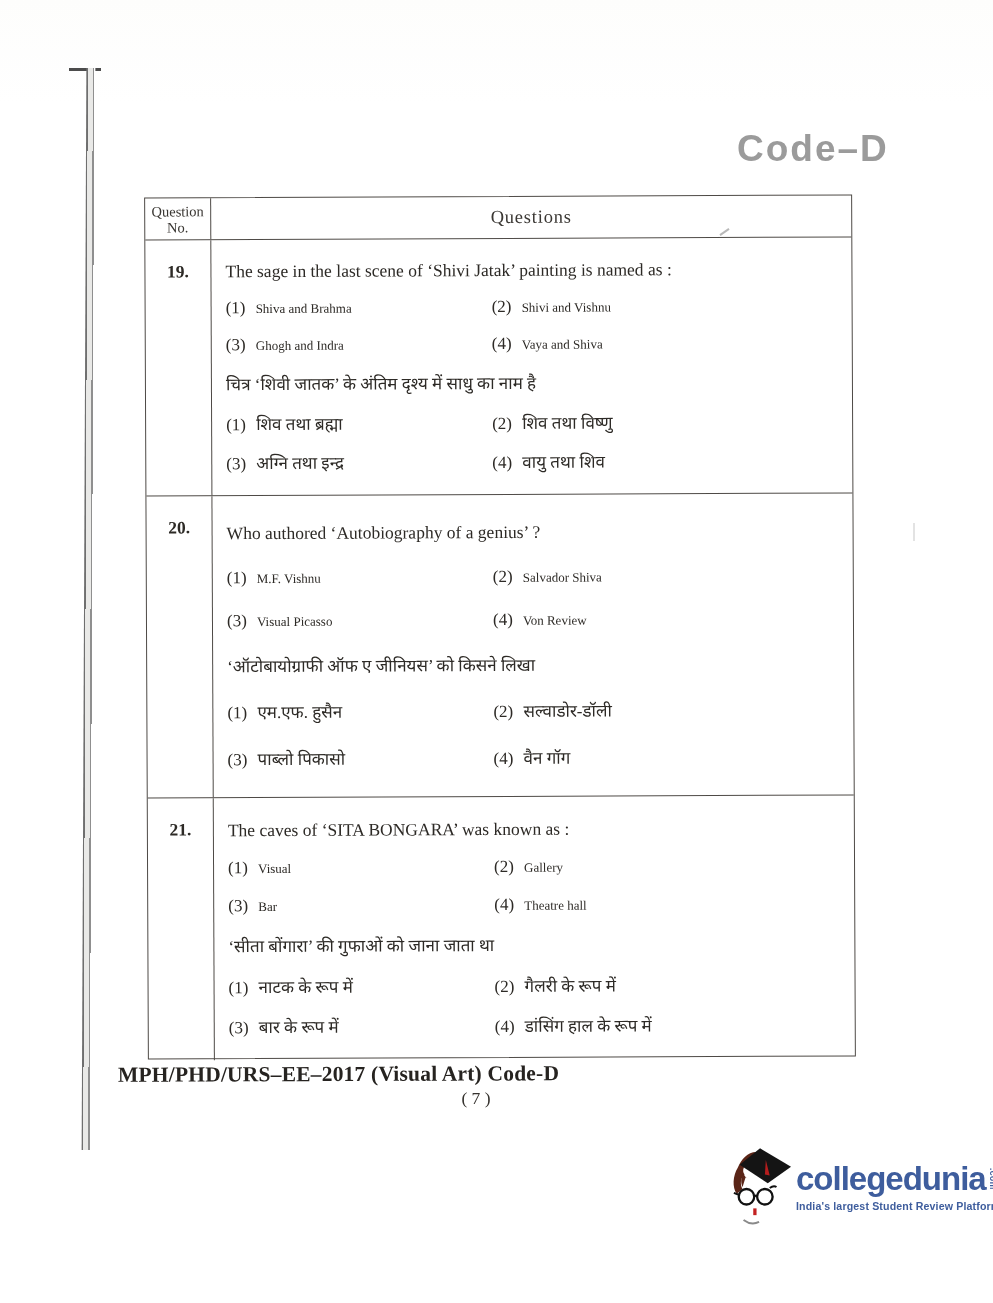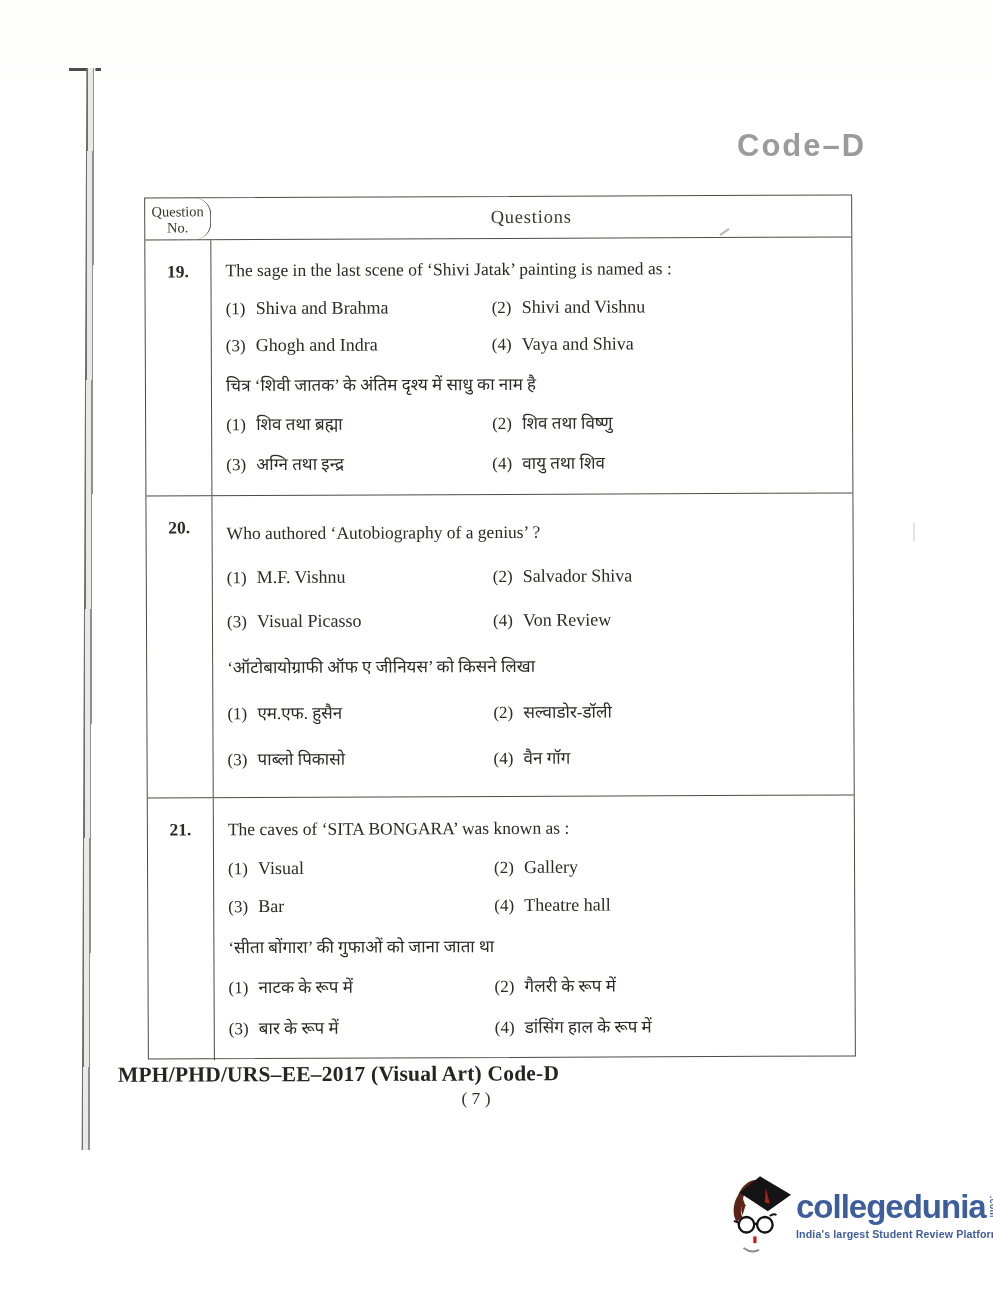--- a/index.html
+++ b/index.html
@@ -34,21 +34,21 @@
   }
   .faint-mark {
     position: absolute; left: 913px; top: 523px;
     width: 2px; height: 18px; background: #e3e3e3;
   }
 
   
   .code-label {
     position: absolute; left: 737px; top: 128px;
     font-family: "Liberation Sans", sans-serif;
-    font-size: 31px; font-weight: 600;
+    font-size: 37px; font-weight: 600;
     color: #9b9b9b; letter-spacing: 2px;
   }
 
   
   .qtable {
     position: absolute; left: 146px; top: 196px;
     width: 708px; height: 862px;
     border: 1.6px solid #4e4a46;
     transform: rotate(-0.25deg);
     box-sizing: border-box;
@@ -57,21 +57,21 @@
   }
   .thead {
     display: grid; grid-template-columns: 66px 1fr;
     height: 42px; box-sizing: border-box;
     border-bottom: 1.6px solid #4e4a46;
   }
   .thead-no {
     border-right: 1.6px solid #4e4a46;
     display: flex; flex-direction: column;
     align-items: center; justify-content: center;
-    font-size: 14.5px; line-height: 16px; color: #3a3733; border-radius: 16px;
+    font-size: 14.5px; line-height: 16px; color: #3a3733;
   }
   .thead-q {
     display: flex; align-items: center; justify-content: center;
     font-size: 18.5px; letter-spacing: 0.8px; color: #3a3733;
   }
   .trow {
     display: grid; grid-template-columns: 66px 1fr;
     box-sizing: border-box;
     border-bottom: 1.6px solid #4e4a46;
   }
@@ -83,39 +83,39 @@
   }
   .qcell {
     display: flex; flex-direction: column;
     justify-content: space-evenly;
     padding: 4px 8px 4px 14px; box-sizing: border-box;
   }
   .qline { font-size: 17.5px; color: #2d2a26; }
   .optrow { display: grid; grid-template-columns: 266px 1fr; }
   .opt { display: flex; align-items: baseline; }
   .onum { width: 30px; flex: 0 0 30px; font-size: 17px; }
-  .olabel { font-size: 18px; }
+  .olabel { font-size: 13px; }
   .hi .olabel, .qline.hi { font-size: 17px; }
 
   
   .footer-line {
     position: absolute; left: 118px; top: 1062px;
     font-size: 21.5px; font-weight: 700;
     letter-spacing: 0.2px; color: #262320;
     transform: rotate(-0.2deg);
   }
   .page-number {
     position: absolute; left: 146px; top: 1088px;
     width: 660px; text-align: center;
     font-size: 17.5px; color: #35322e;
   }
 
   
   .logo {
-    position: absolute; left: 730px; top: 1176px;
+    position: absolute; left: 730px; top: 1148px;
     width: 256px; height: 92px;
     display: flex; align-items: flex-start;
   }
   .logo-mascot { width: 62px; height: 82px; flex: 0 0 62px; }
   .logo-textblock { margin-left: 4px; margin-top: 14px; }
   .logo-brandline { display: flex; align-items: flex-start; }
   .logo-brand {
     font-family: "Liberation Sans", sans-serif;
     font-weight: 700; font-size: 33px; line-height: 34px;
     letter-spacing: -1px; color: #3e5d9d;

